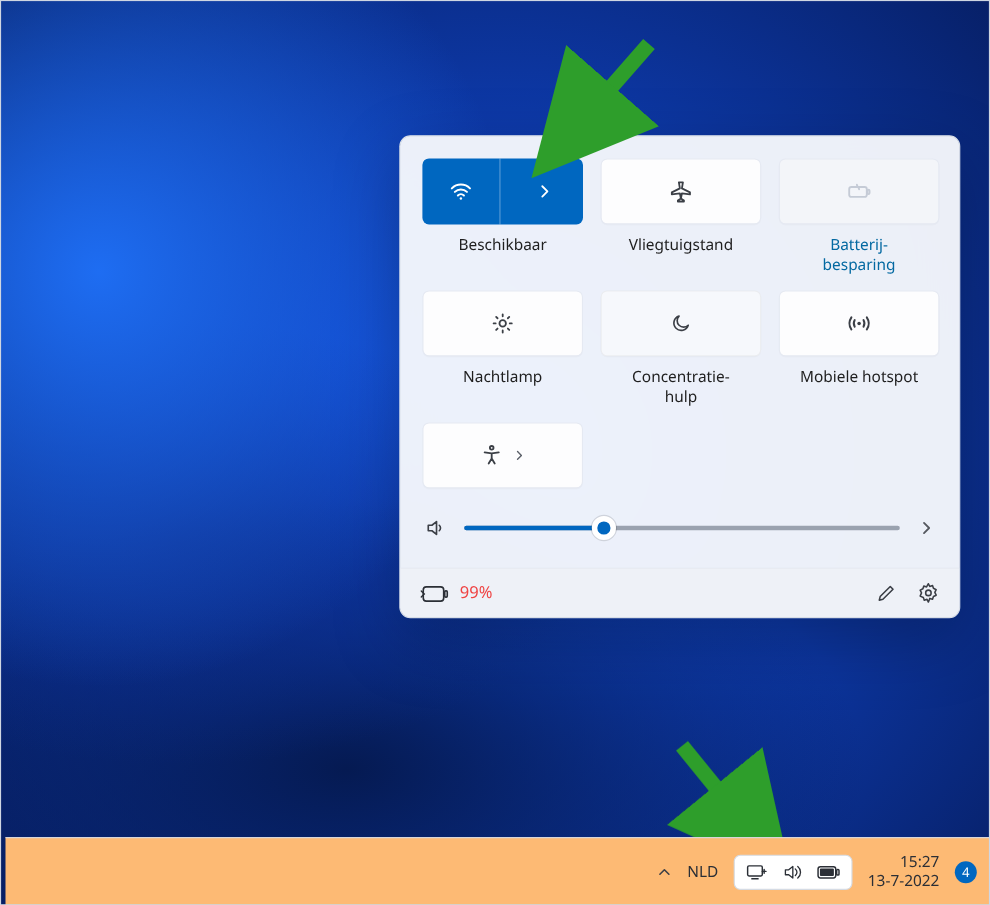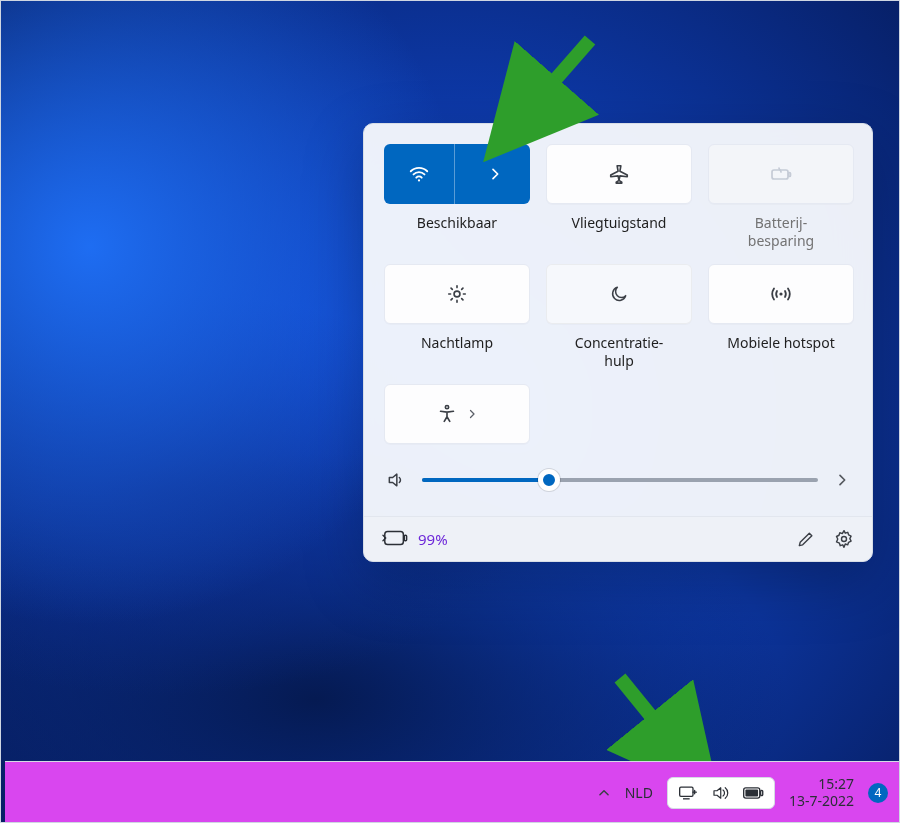--- a/index.html
+++ b/index.html
@@ -33,21 +33,21 @@
     display: grid;
     grid-template-columns: repeat(3, 1fr);
     gap: 14px 16px;
   }
   .tile-wrap { display: flex; flex-direction: column; align-items: center; }
   .tile-label {
     margin-top: 10px; text-align: center;
     font-size: 14px; color: #1f1f1f; line-height: 1.25;
     min-height: 36px; white-space: pre-line;
   }
-  .tile-label.disabled { color: #737373; }
+  .tile-label.disabled { color: #0369a1; }
 
   .tile {
     width: 146px; height: 60px;
     border-radius: 6px;
     background: #fdfdfe;
     border: 1px solid #e5e9f2;
     display: flex; align-items: center; justify-content: center;
     gap: 6px;
     cursor: pointer;
     box-shadow: 0 1px 0 rgba(0,0,0,.02);
@@ -87,28 +87,28 @@
   .slider-expand { color: #55595f; cursor: pointer; }
 
   
   .panel-footer {
     border-top: 1px solid #e2e6ee;
     background: rgba(238,241,246,.9);
     display: flex; align-items: center; justify-content: space-between;
     padding: 12px 18px;
     border-radius: 0 0 10px 10px;
   }
-  .battery-group { display: flex; align-items: flex-start; gap: 10px; color: #6d28d9; font-size: 15px; }
+  .battery-group { display: flex; align-items: flex-end; gap: 10px; color: #ef4444; font-size: 15px; }
   .footer-actions { display: flex; align-items: center; gap: 18px; color: #3b3f46; }
   .footer-actions > * { cursor: pointer; }
 
   
   .taskbar {
     position: absolute; left: 5px; right: 0; bottom: 0; height: 62px;
-    background: #d946ef; border-top: 1px solid #d5dbe4;
+    background: #fdba74; border-top: 1px solid #d5dbe4;
     display: flex; align-items: center; justify-content: flex-end;
     padding: 0 12px; gap: 14px;
     color: #2b2f36; font-size: 14px;
   }
   .tray-chevron { cursor: pointer; color: #3b3f46; }
   .tray-lang { cursor: pointer; }
   .tray-group {
     display: flex; align-items: center; gap: 12px;
     background: #fff; border: 1px solid #d5dbe4;
     border-radius: 6px; padding: 6px 10px; cursor: pointer;

